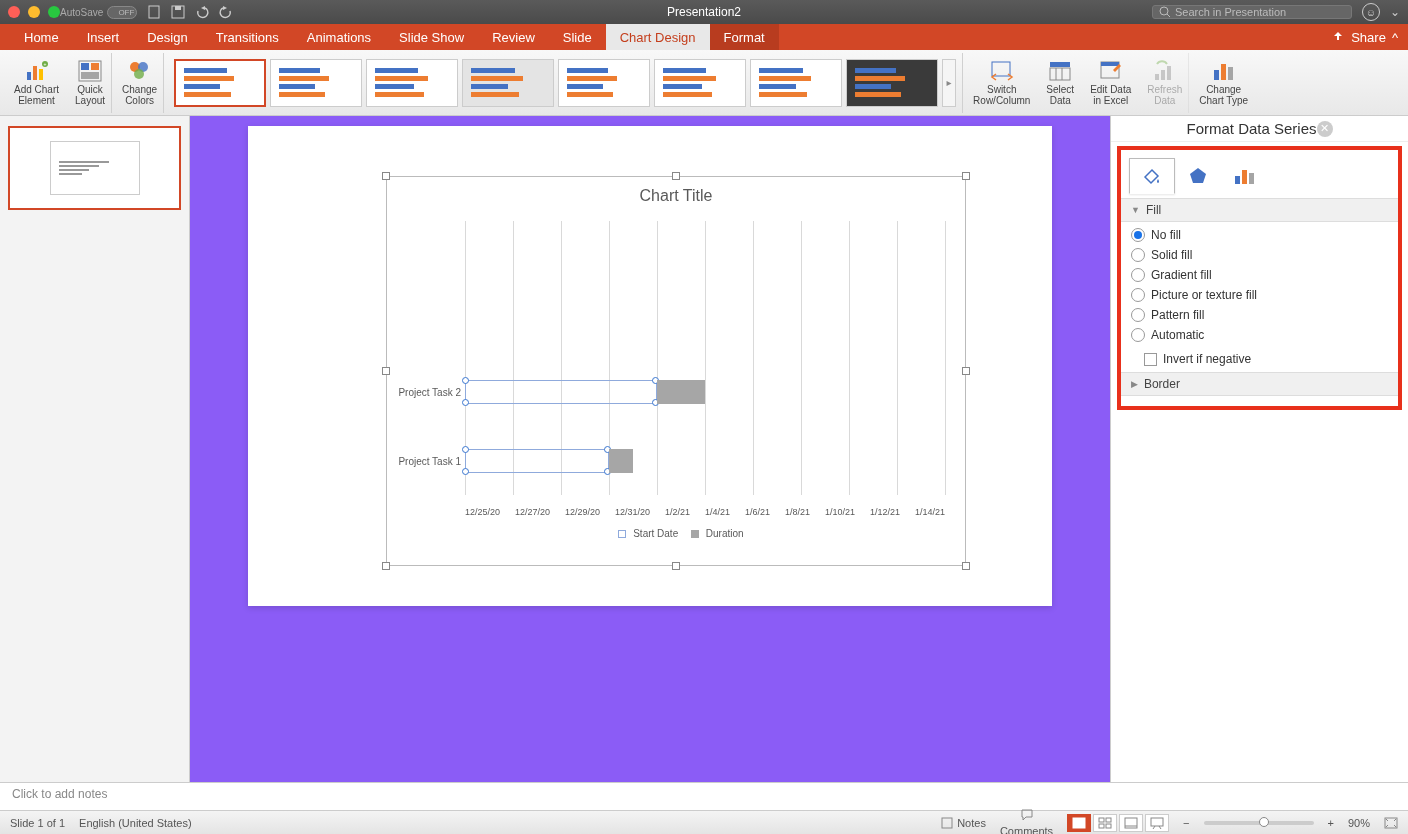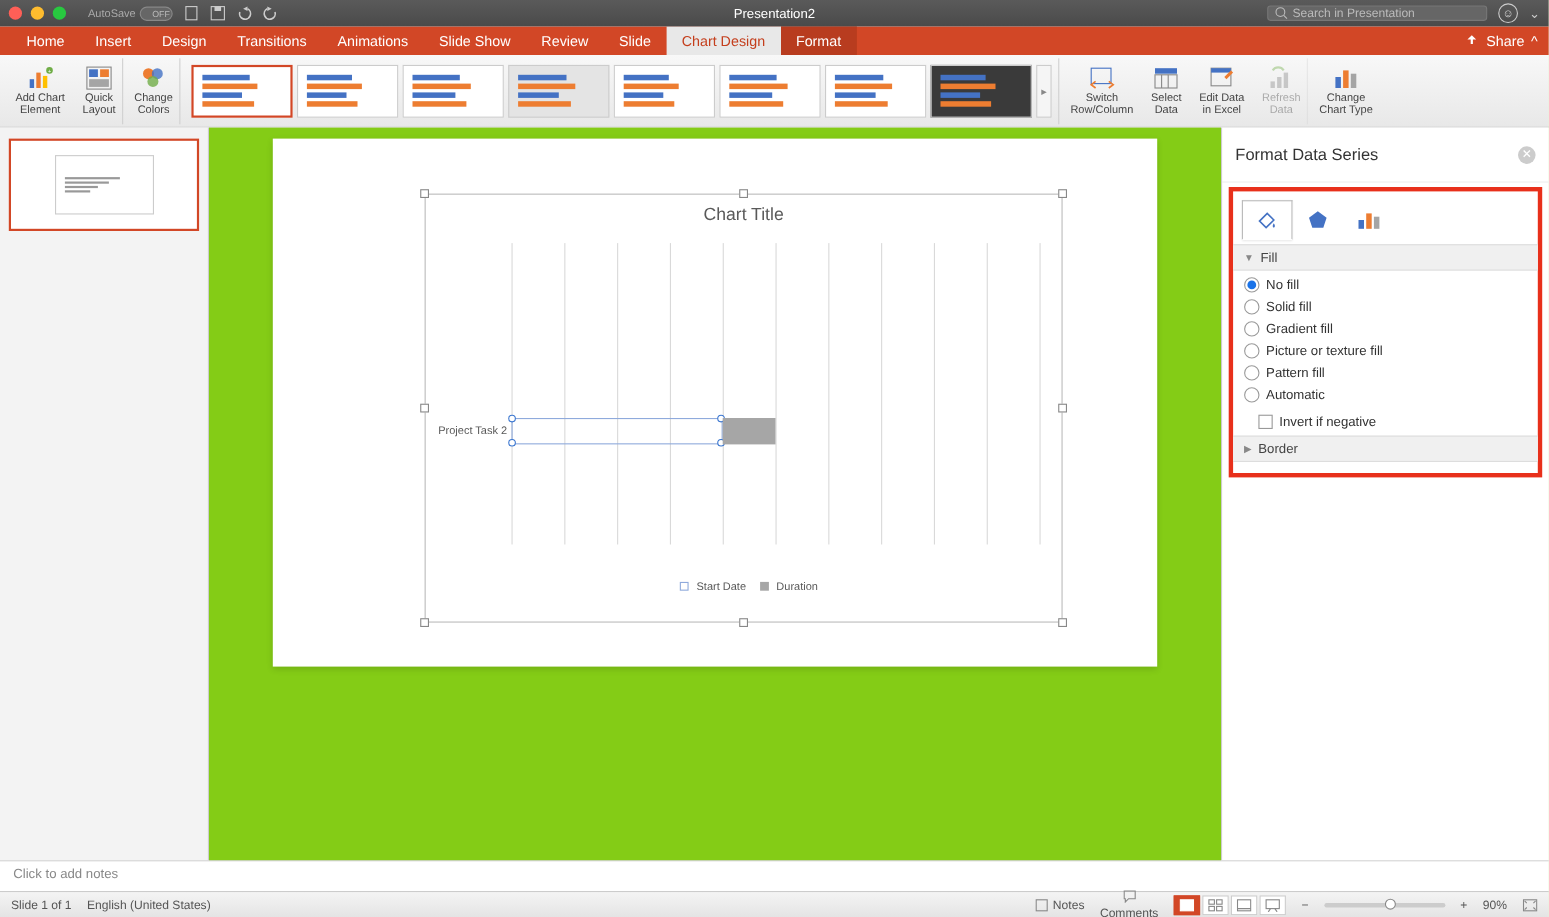--- a/index.html
+++ b/index.html
@@ -4,21 +4,21 @@
 <style>
 * { margin: 0; padding: 0; box-sizing: border-box; font-family: -apple-system, "Helvetica Neue", Arial, sans-serif; }
 body { width: 1408px; height: 834px; background: #fff; overflow: hidden; font-size: 12px; color: #333; }
 
 
 .titlebar { height: 24px; background: linear-gradient(#5a5a5a,#4a4a4a); display: flex; align-items: center; padding: 0 8px; color: #ddd; font-size: 12px; position: relative; }
 .traffic { display: flex; gap: 8px; }
 .traffic span { width: 12px; height: 12px; border-radius: 50%; display: inline-block; }
 .tl-red { background: #ff5f57; } .tl-yellow { background: #febc2e; } .tl-green { background: #28c840; }
 .titlebar .title { position: absolute; left: 50%; transform: translateX(-50%); color: #fff; font-weight: 500; }
-.titlebar .qat { display: flex; gap: 10px; margin-left: 20px; align-items: center; color: #ccc; }
+.titlebar .qat { display: flex; gap: 10px; align-items: center; color: #ccc; }
 .autosave { font-size: 10px; color: #aaa; display: flex; align-items: center; gap: 4px; }
 .autosave .pill { width: 30px; height: 13px; background: #666; border-radius: 7px; border:1px solid #888; font-size:8px; display:flex; align-items:center; justify-content:flex-end; padding:0 2px; color:#bbb;}
 .titlebar .right { margin-left: auto; display: flex; align-items: center; gap: 10px; }
 .search-box { background: #666; border: 1px solid #777; border-radius: 3px; width: 200px; height: 14px; color: #bbb; font-size: 11px; padding: 0 6px; display:flex; align-items:center; gap:4px;}
 .smiley { width: 18px; height: 18px; border: 1.5px solid #ccc; border-radius: 50%; display:flex; align-items:center; justify-content:center; font-size:10px; color:#ccc;}
 
 
 .ribbon-tabs { height: 26px; background: #d24726; display: flex; align-items: stretch; padding-left: 10px; color: #fff; font-size: 13px; }
 .ribbon-tabs .tab { padding: 0 14px; display: flex; align-items: center; cursor: pointer; }
 .ribbon-tabs .tab.active { background: #e8e8e8; color: #c43e1c; font-weight: 500; }
@@ -36,21 +36,21 @@
 .style-thumb.gray { background: #e4e4e4; }
 .nav-arrow { width: 14px; height: 48px; display:flex; align-items:center; justify-content:center; color:#888; border:1px solid #ccc; background:#f5f5f5; }
 .rbtn { display: flex; flex-direction: column; align-items: center; text-align:center; line-height:1.1; padding: 0 6px; height:60px; justify-content:center;}
 .rbtn .ico { width: 24px; height: 22px; margin-bottom: 2px; }
 .rbtn.disabled { opacity: 0.4; }
 
 
 .workspace { display: flex; height: calc(834px - 24px - 26px - 66px - 28px - 24px); }
 .thumb-panel { width: 190px; background: #f3f3f3; border-right: 1px solid #ccc; padding: 10px 8px; }
 .slide-thumb { border: 2px solid #d24726; background: #fff; height: 84px; position: relative; display:flex; align-items:center; justify-content:center;}
-.slide-area { flex: 1; background: #84cc16; display: flex; flex-direction: column; align-items:center; padding-top:10px;}
+.slide-area { flex: 1; background: #8b5cf6; display: flex; flex-direction: column; align-items:center; padding-top:10px;}
 .slide { width: 804px; height: 480px; background: #fff; box-shadow: 0 2px 6px rgba(0,0,0,0.15); position: relative; }
 
 
 .chart-frame { position: absolute; left: 138px; top: 50px; width: 580px; height: 390px; border: 1px solid #bbb; background:#fff;}
 .chart-frame .handle { width:8px; height:8px; background:#fff; border:1px solid #888; position:absolute; }
 .handle.tl{left:-5px;top:-5px;} .handle.tr{right:-5px;top:-5px;} .handle.bl{left:-5px;bottom:-5px;} .handle.br{right:-5px;bottom:-5px;}
 .handle.tm{left:50%;margin-left:-4px;top:-5px;} .handle.bm{left:50%;margin-left:-4px;bottom:-5px;}
 .handle.ml{left:-5px;top:50%;margin-top:-4px;} .handle.mr{right:-5px;top:50%;margin-top:-4px;}
 .chart-title { text-align: center; font-size: 16px; color: #595959; padding-top: 10px; }
 .plot { position: absolute; left: 78px; top: 44px; right: 20px; bottom: 70px; }
@@ -59,21 +59,21 @@
 .task-label { position: absolute; left: -76px; width: 72px; text-align: right; font-size: 10px; color: #595959; top: 50%; transform: translateY(-50%); }
 .bar-series1 { position: absolute; height: 24px; background: transparent; border: 1px solid #8faadc; }
 .bar-series1 .sel-dot { width:7px; height:7px; background:#fff; border:1px solid #3a76d0; border-radius:50%; position:absolute; }
 .bar-series2 { position: absolute; height: 24px; background: #a6a6a6; }
 .x-labels { position: absolute; left: 78px; right: 20px; bottom: 48px; display: flex; justify-content: space-between; font-size: 9px; color: #595959; }
 .legend { position: absolute; bottom: 26px; left: 0; right: 0; text-align: center; font-size: 10px; color: #595959; }
 .legend .sw { display:inline-block; width:8px; height:8px; margin: 0 4px 0 10px; vertical-align:middle;}
 
 
 .side-panel { width: 298px; background: #fff; border-left: 1px solid #ccc; display: flex; flex-direction: column; }
-.sp-header { padding: 16px 12px; font-size: 15px; color: #333; display:flex; justify-content:space-between; align-items:center; border-bottom:1px solid #eee;}
+.sp-header { padding: 4px 12px; font-size: 15px; color: #333; display:flex; justify-content:center; align-items:center; border-bottom:1px solid #eee;}
 .sp-close { width:16px; height:16px; border-radius:50%; background:#ccc; color:#fff; display:flex; align-items:center; justify-content:center; font-size:11px;}
 .highlight-box { border: 4px solid #e8301b; margin: 4px 6px 0 6px; padding: 4px 0 10px 0;}
 .sp-icons { display: flex; padding: 4px 8px; gap: 0; }
 .sp-icon { width: 46px; height: 36px; display:flex; align-items:center; justify-content:center; border:1px solid transparent;}
 .sp-icon.active { background: #fff; border:1px solid #bbb; border-bottom:1px solid #fff; box-shadow: 0 1px 2px rgba(0,0,0,0.1); position:relative; z-index:2;}
 .sp-section-h { background: #f0f0f0; border-top:1px solid #ddd; border-bottom:1px solid #ddd; padding: 4px 10px; font-size: 12px; color:#444; display:flex; align-items:center; gap:6px;}
 .sp-section-h .tri { font-size: 9px; color:#888;}
 .sp-body { padding: 6px 10px; font-size: 12px; color:#333; display:flex; flex-direction:column; gap:6px;}
 .radio-row { display:flex; align-items:center; gap:6px;}
 .radio { width:14px; height:14px; border:1px solid #999; border-radius:50%; display:inline-flex; align-items:center; justify-content:center;}
@@ -347,22 +347,45 @@
             <div class="task-row" style="top: 50%; height: 25%;">
               <div class="task-label">Project Task 2</div>
               <div class="bar-series1" style="left: 0%; width: 40%; top: calc(50% - 12px);">
                 <div class="sel-dot" style="left: calc(0% - 4px); top: calc(0% - 4px);"></div>
                 <div class="sel-dot" style="left: calc(100% - 4px); top: calc(0% - 4px);"></div>
                 <div class="sel-dot" style="left: calc(0% - 4px); top: calc(100% - 4px);"></div>
                 <div class="sel-dot" style="left: calc(100% - 4px); top: calc(100% - 4px);"></div>
               </div>
               <div class="bar-series2" style="left: 40%; width: 10%; top: calc(50% - 12px);"></div>
             </div>
-          </div>
-
+            <div class="task-row" style="top: 75%; height: 25%;">
+              <div class="task-label">Project Task 1</div>
+              <div class="bar-series1" style="left: 0%; width: 30%; top: calc(50% - 12px);">
+                <div class="sel-dot" style="left: calc(0% - 4px); top: calc(0% - 4px);"></div>
+                <div class="sel-dot" style="left: calc(100% - 4px); top: calc(0% - 4px);"></div>
+                <div class="sel-dot" style="left: calc(0% - 4px); top: calc(100% - 4px);"></div>
+                <div class="sel-dot" style="left: calc(100% - 4px); top: calc(100% - 4px);"></div>
+              </div>
+              <div class="bar-series2" style="left: 30%; width: 5%; top: calc(50% - 12px);"></div>
+            </div>
+          </div>
+
+        <div class="x-labels" id="xlabels">
+            <span>12/25/20</span>
+            <span>12/27/20</span>
+            <span>12/29/20</span>
+            <span>12/31/20</span>
+            <span>1/2/21</span>
+            <span>1/4/21</span>
+            <span>1/6/21</span>
+            <span>1/8/21</span>
+            <span>1/10/21</span>
+            <span>1/12/21</span>
+            <span>1/14/21</span>
+          </div>
         <div class="legend">
           <span class="sw" style="background:transparent;border:1px solid #8faadc;"></span>
           <span>Start Date</span>
           <span class="sw" style="background:#a6a6a6;"></span>
           <span>Duration</span>
         </div>
       </div>
     </div>
   </div>
 

